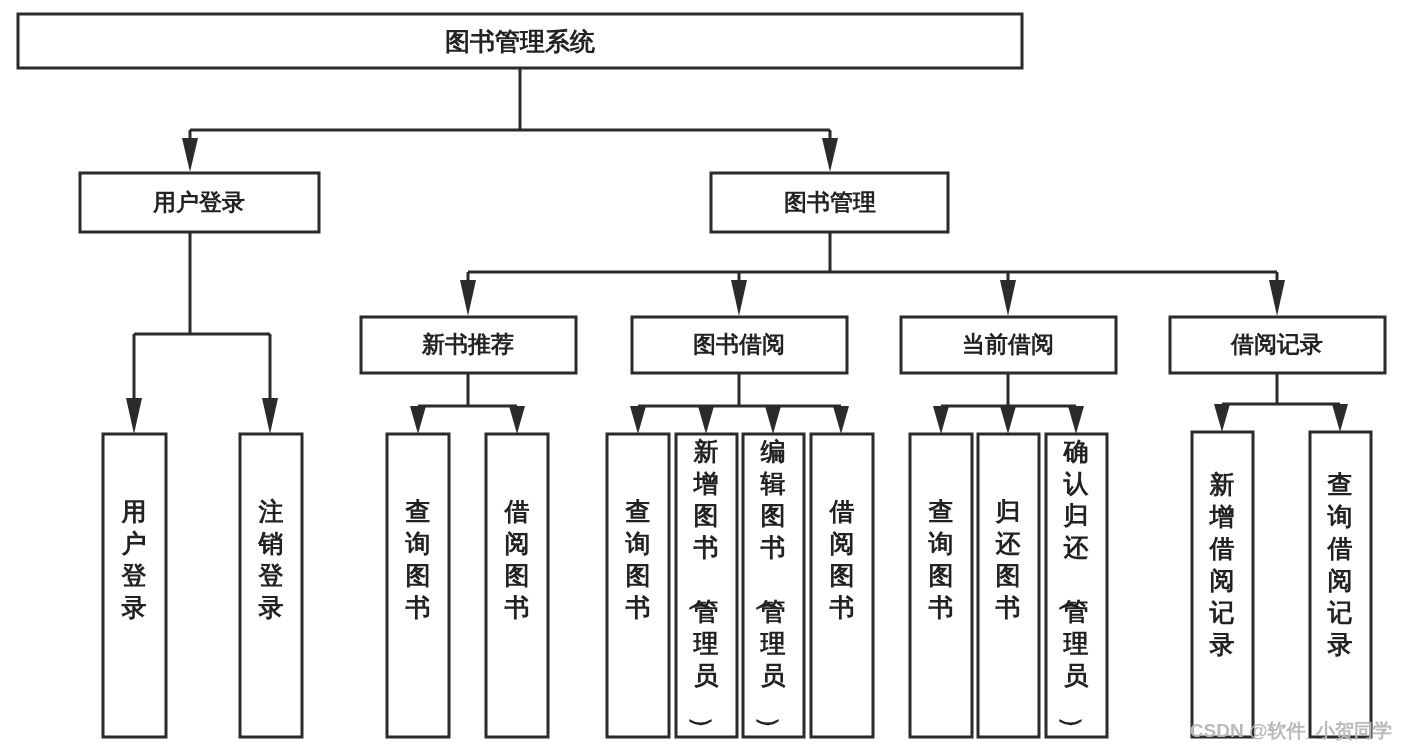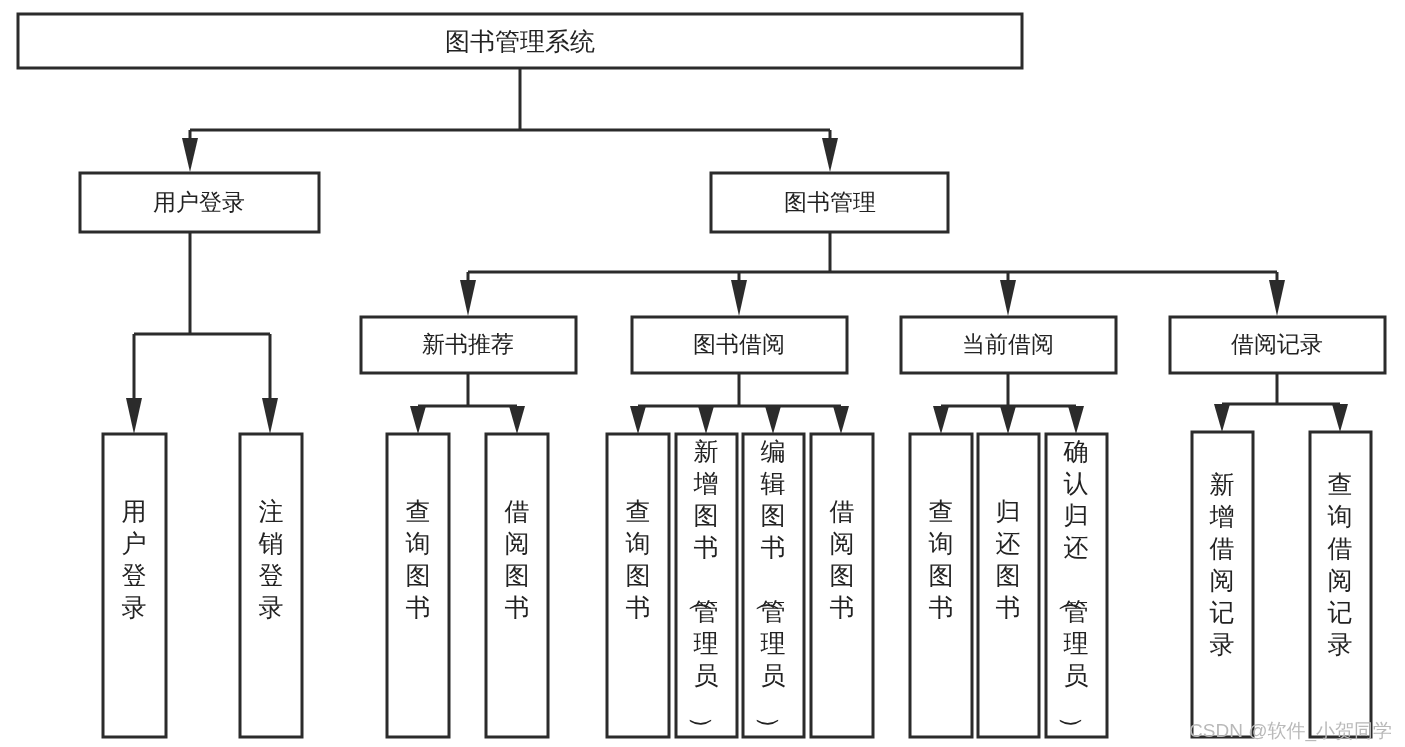--- a/index.html
+++ b/index.html
@@ -13,20 +13,21 @@
     font-family: "Liberation Sans", "DejaVu Sans", sans-serif;
     overflow: hidden;
     position: relative;
   }
   #diagram-root {
     position: absolute;
     left: 0;
     top: 0;
     width: 1405px;
     height: 747px;
+    font-weight: bold;
   }
   svg#chart-svg {
     display: block;
     width: 1405px;
     height: 747px;
   }
   .node-box {
     fill: #ffffff;
     stroke: #2b2b2b;
     stroke-width: 3;

